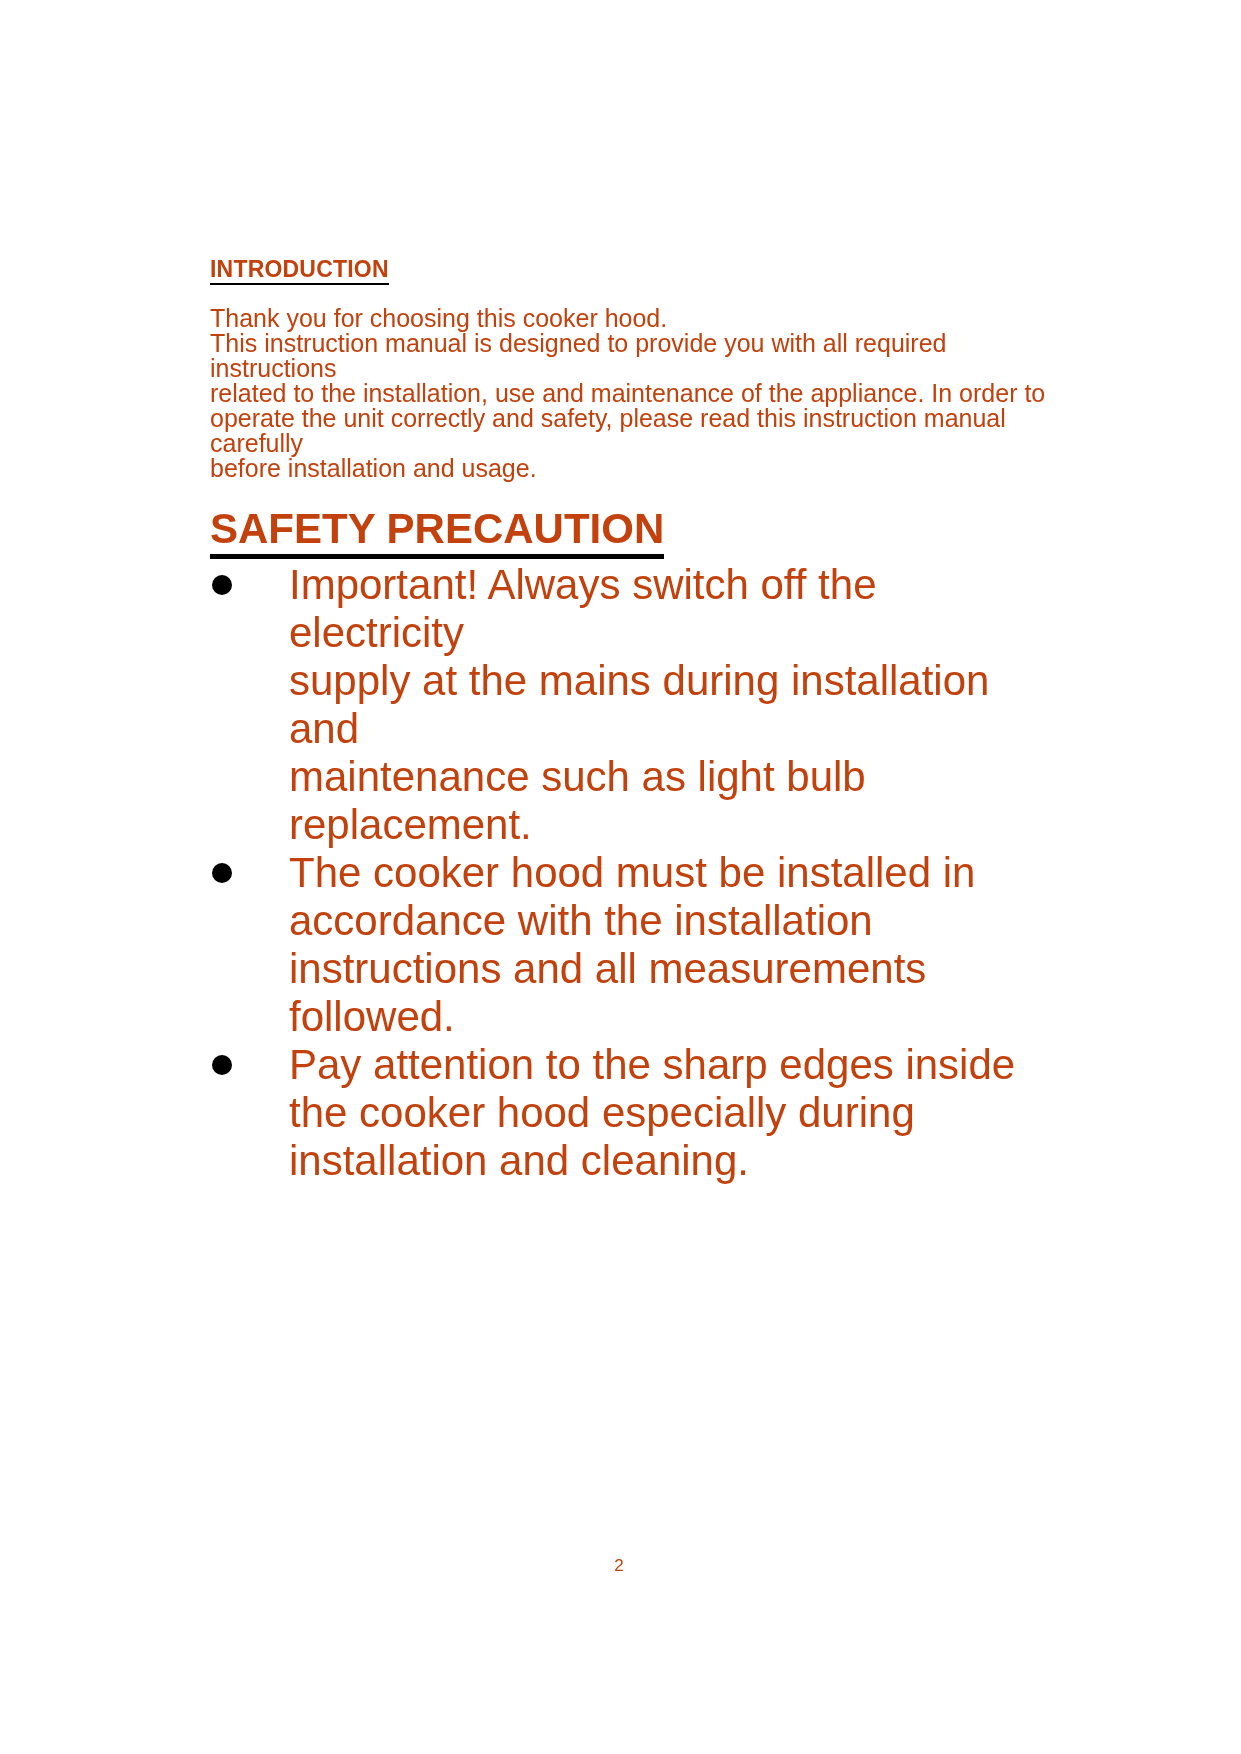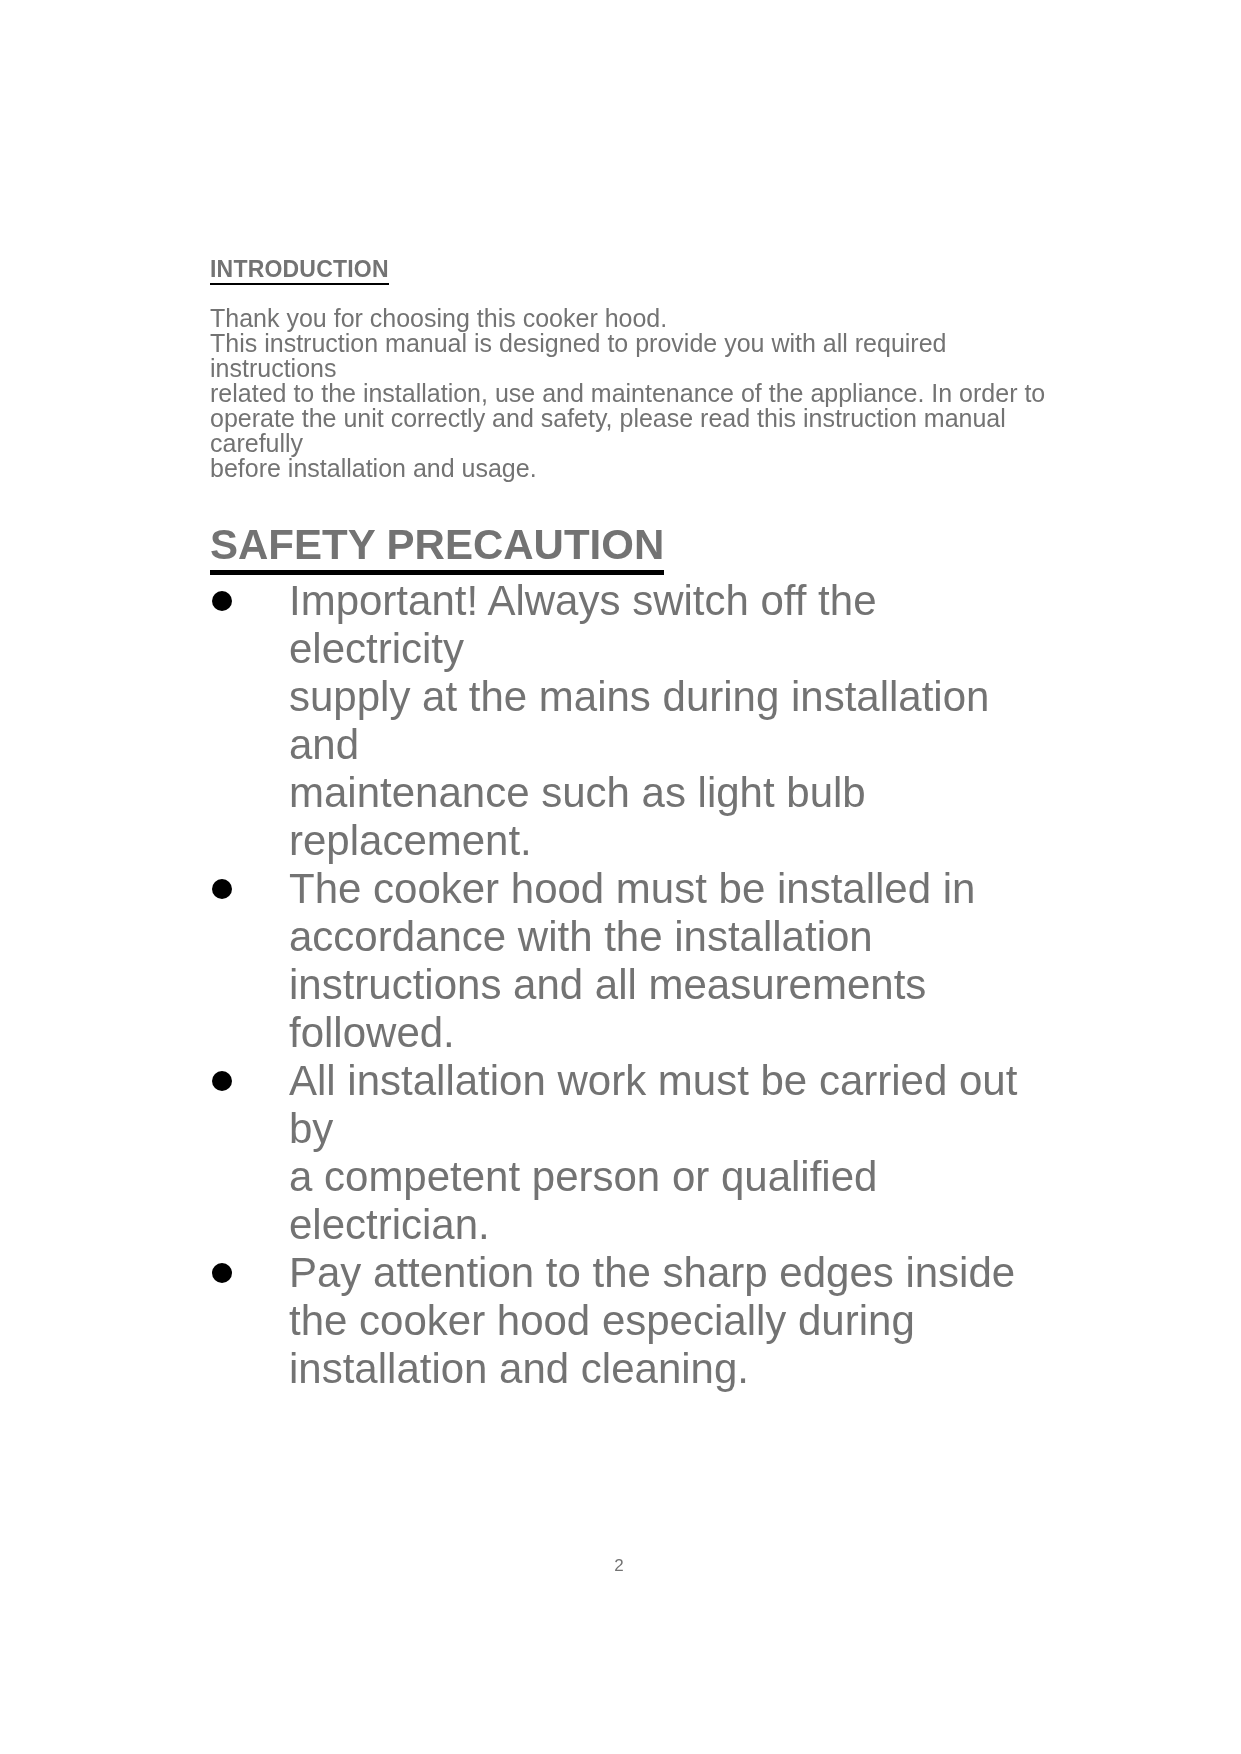--- a/index.html
+++ b/index.html
@@ -5,21 +5,21 @@
   html, body {
     margin: 0;
     padding: 0;
     background: #ffffff;
   }
   .page {
     position: relative;
     width: 1241px;
     height: 1754px;
     background: #ffffff;
-    color: #737373;
+    color: #c2410c;
     font-family: "Liberation Sans", "DejaVu Sans", sans-serif;
     overflow: hidden;
     border-radius: 23px;
   }
   .content {
     position: absolute;
     left: 210px;
     top: 256px;
     width: 845px;
   }
@@ -34,21 +34,21 @@
     padding-bottom: 1px;
   }
   .intro-paragraph {
     margin: 21px 0 0 0;
     font-size: 25px;
     line-height: 25px;
     white-space: pre-line;
   }
   .safety-heading {
     display: inline-block;
-    margin: 40px 0 0 0;
+    margin: 24px 0 0 0;
     font-size: 42px;
     font-weight: bold;
     line-height: 48px;
     border-bottom: 5px solid #000;
     padding-bottom: 1px;
   }
   .safety-list {
     margin: 2px 0 0 0;
     padding: 0;
     list-style: none;
@@ -108,26 +108,20 @@
       </li>
       <li class="safety-item">
         <span class="bullet-marker"></span>
         <span class="bullet-text">The cooker hood must be installed in
 accordance with the installation
 instructions and all measurements
 followed.</span>
       </li>
       <li class="safety-item">
         <span class="bullet-marker"></span>
-        <span class="bullet-text">All installation work must be carried out by
-a competent person or qualified
-electrician.</span>
-      </li>
-      <li class="safety-item">
-        <span class="bullet-marker"></span>
         <span class="bullet-text">Pay attention to the sharp edges inside
 the cooker hood especially during
 installation and cleaning.</span>
       </li>
     </ul>
   </div>
 
   <div class="page-number">2</div>
 </div>
 

